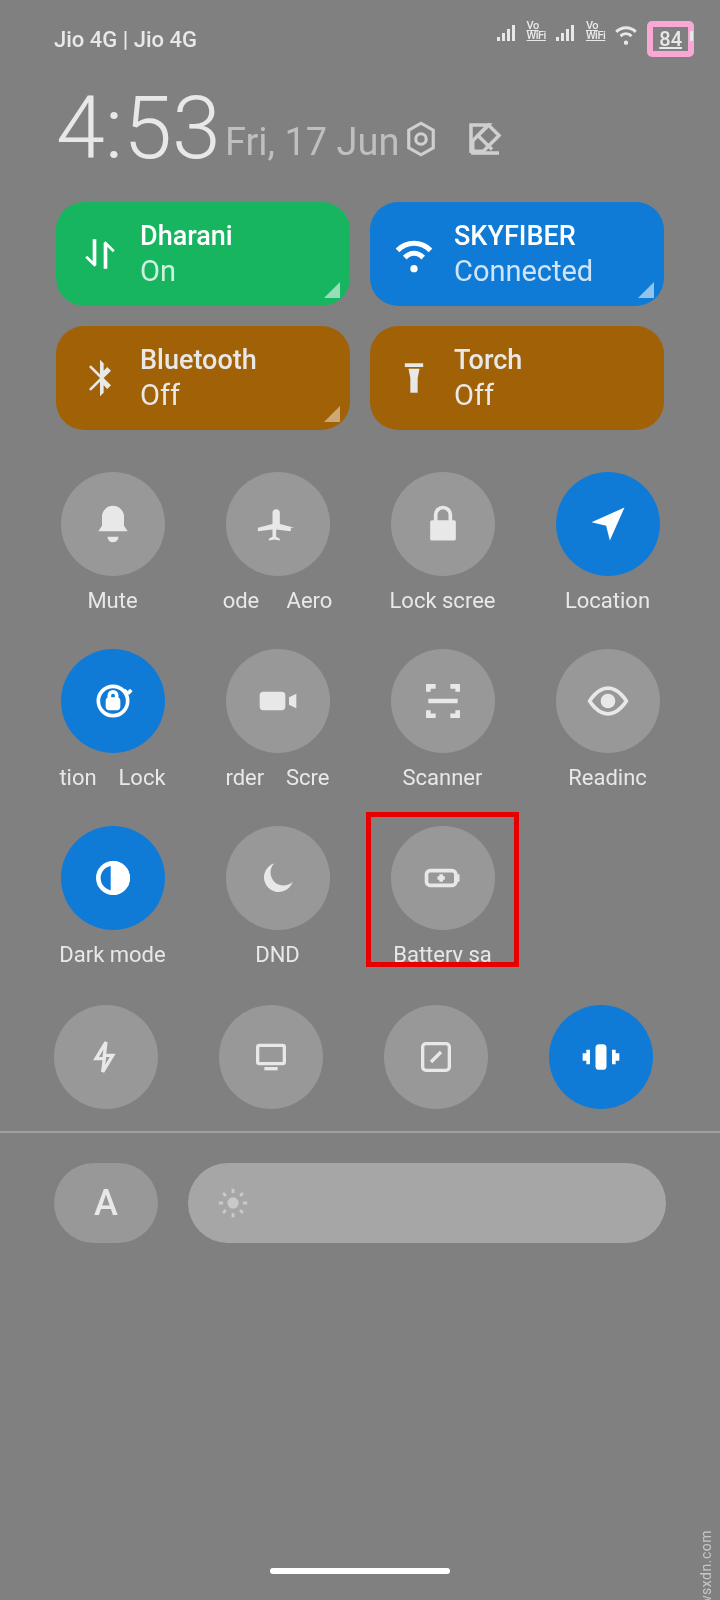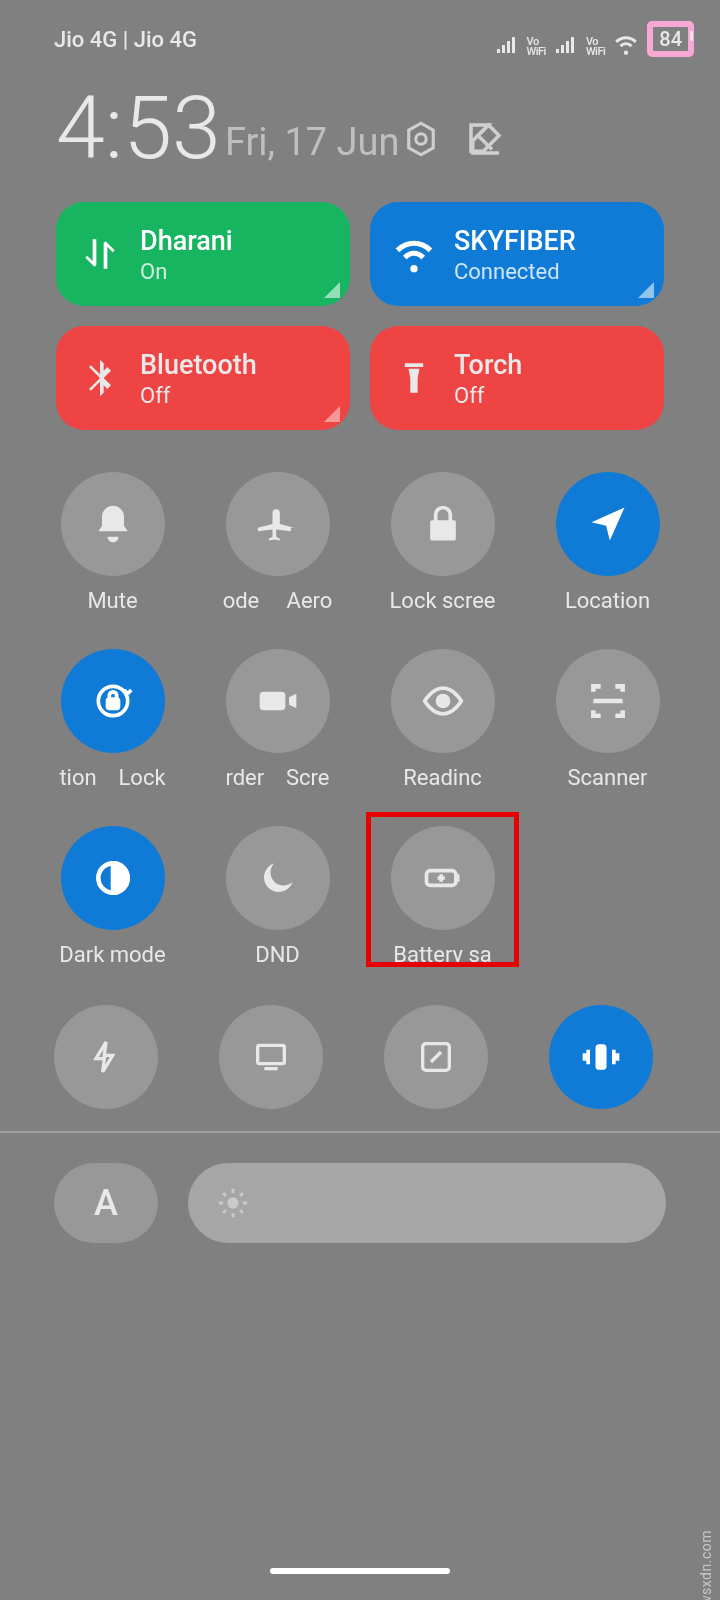--- a/index.html
+++ b/index.html
@@ -16,21 +16,21 @@
     display: flex;
     justify-content: space-between;
     align-items: center;
     padding: 18px 26px 0;
     height: 60px;
     font-size: 22px;
     font-weight: 500;
     color: #e8e8e8;
     margin-left: 28px;
   }
-  .status-right { display: flex; align-items: flex-end; gap: 8px; }
+  .status-right { display: flex; align-items: flex-start; gap: 8px; text-decoration: underline; }
   .status-right svg, .status-right .txt { display: inline-block; }
   .vo { font-size: 11px; line-height: 10px; letter-spacing: -0.5px; }
 
   
   .clock-row {
     display: flex;
     align-items: flex-end;
     padding: 24px 56px 10px;
   }
   .clock-time { font-size: 88px; font-weight: 300; color: #e8e8e8; line-height: 1; }
@@ -49,25 +49,25 @@
     border-radius: 28px;
     height: 104px;
     display: flex;
     align-items: center;
     padding: 0 22px;
     position: relative;
     gap: 18px;
   }
   .tile.on-green { background: #17b560; }
   .tile.on-blue  { background: #0f7bd7; }
-  .tile.off { background: #ef4444; }
+  .tile.off { background: #a16207; }
   .tile .icon { width: 44px; height: 44px; flex: 0 0 44px; display:flex; align-items:center; justify-content:center; }
   .tile .labels { display: flex; flex-direction: column; }
   .tile .title { font-size: 27px; font-weight: 500; color: #fff; }
-  .tile .sub   { font-size: 22px; color: rgba(255,255,255,0.8); margin-top: 2px; }
+  .tile .sub   { font-size: 29px; color: rgba(255,255,255,0.8); margin-top: 2px; }
   .tile.off .title, .tile.off .sub { color: #e8e8e8; }
   .tile .corner {
     position: absolute; right: 10px; bottom: 8px;
     width: 0; height: 0;
     border-left: 16px solid transparent;
     border-bottom: 16px solid rgba(255,255,255,0.45);
   }
   .tile.on-green .corner, .tile.on-blue .corner { border-bottom-color: rgba(255,255,255,0.55); }
 
   
@@ -284,35 +284,35 @@
   <div class="sbtn">
     <div class="circle">
         <svg viewBox="0 0 24 24" fill="#e8e8e8">
           <path d="M4 7h10a2 2 0 012 2v6a2 2 0 01-2 2H4a2 2 0 01-2-2V9a2 2 0 012-2zm14 3l4-2v8l-4-2v-4z"></path>
         </svg>
       </div>
     <div class="lbl" style="white-space:pre">rder    Scre</div>
   </div>
   <div class="sbtn">
     <div class="circle">
+        <svg viewBox="0 0 24 24" fill="none" stroke="#e8e8e8" stroke-width="2.5">
+          <path d="M4 7V4h4M20 7V4h-4M4 17v3h4M20 17v3h-4M4 12h16"></path>
+        </svg>
+      </div>
+    <div class="lbl">Scanner</div>
+  </div>
+
+  <div class="sbtn">
+    <div class="circle">
         <svg viewBox="0 0 24 24" fill="none" stroke="#e8e8e8" stroke-width="2">
           <path d="M2 12s4-7 10-7 10 7 10 7-4 7-10 7S2 12 2 12z"></path>
           <circle cx="12" cy="12" r="3" fill="#e8e8e8"></circle>
         </svg>
       </div>
     <div class="lbl">Readinc</div>
-  </div>
-
-  <div class="sbtn">
-    <div class="circle">
-        <svg viewBox="0 0 24 24" fill="none" stroke="#e8e8e8" stroke-width="2.5">
-          <path d="M4 7V4h4M20 7V4h-4M4 17v3h4M20 17v3h-4M4 12h16"></path>
-        </svg>
-      </div>
-    <div class="lbl">Scanner</div>
   </div>
   <div class="sbtn active">
     <div class="circle">
         <svg viewBox="0 0 24 24" fill="none" stroke="#fff" stroke-width="2.5">
           <circle cx="12" cy="12" r="8"></circle>
           <path d="M12 4a8 8 0 010 16z" fill="#fff"></path>
         </svg>
       </div>
     <div class="lbl">Dark mode</div>
   </div>

